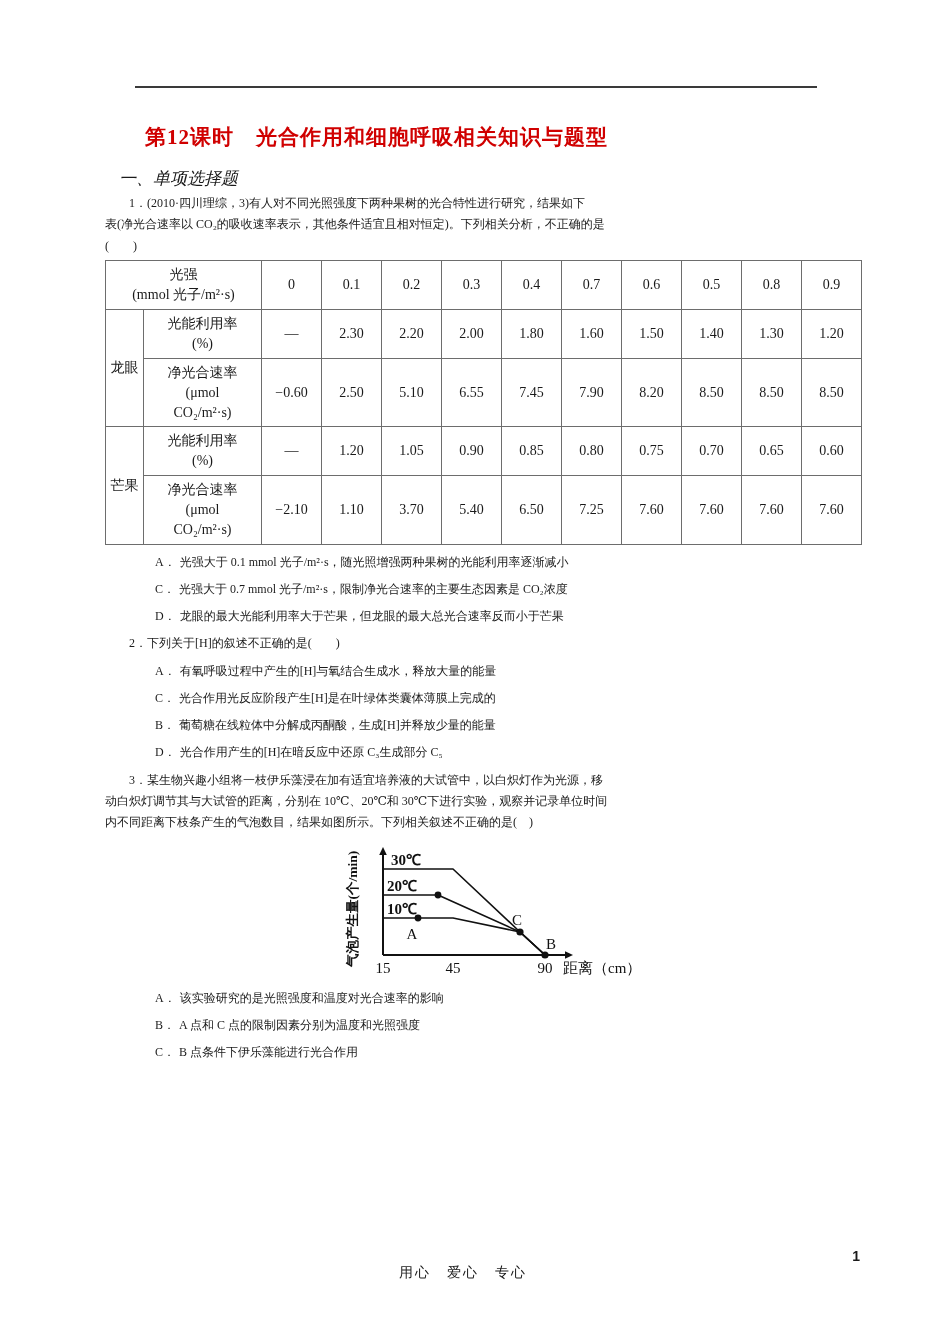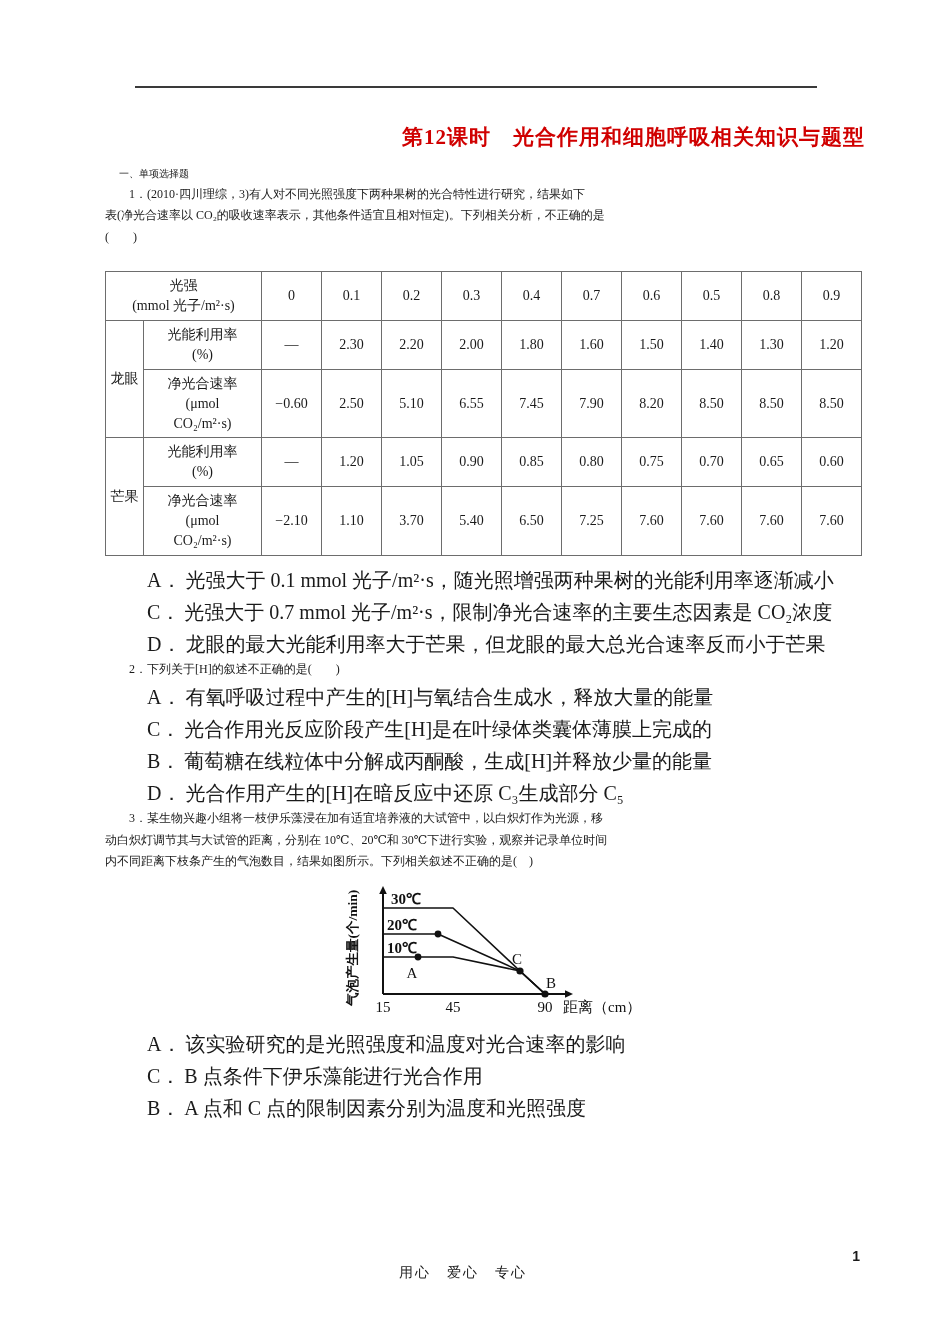--- a/index.html
+++ b/index.html
@@ -33,53 +33,54 @@
     position: absolute;
     left: 105px;
     top: 105px;
     width: 760px;
   }
   h1.doc-title {
     font-family: "Liberation Serif", "DejaVu Serif", serif;
     color: #d00000;
     font-size: 21px;
     font-weight: bold;
-    text-align: right;
+    text-align: left;
     margin: 18px 0 16px 0;
     letter-spacing: 1px;
     padding-left: 40px;
   }
   .section-head {
-    font-size: 10px;
+    font-size: 17px;
     margin: 6px 0 4px 0;
     padding-left: 14px;
+    font-style: italic;
   }
   p.para {
     font-size: 12px;
     line-height: 1.62;
     margin: 0 0 2px 0;
     text-align: justify;
     text-justify: inter-ideograph;
   }
   p.indent {
     text-indent: 2em;
   }
   .opt {
-    font-size: 20px;
+    font-size: 12px;
     line-height: 1.60;
-    margin: 0;
+    margin: 8px;
     padding-left: 42px;
   }
   .opt .lbl { margin-right: 4px; }
 
   
   table.datatable {
     border-collapse: collapse;
     width: 757px;
-    margin: 24px 0 8px 0;
+    margin: 4px 0 8px 0;
     table-layout: fixed;
   }
   table.datatable td {
     border: 1px solid #6d6d6d;
     text-align: center;
     vertical-align: middle;
     font-size: 14px;
     padding: 4px 2px;
     line-height: 1.42;
   }
@@ -322,22 +323,22 @@
             <text x="77" y="100" font-family="Liberation Serif, serif" font-size="15" fill="#111" text-anchor="middle">A</text>
             <text x="216" y="110" font-family="Liberation Serif, serif" font-size="15" fill="#111" text-anchor="middle">B</text>
             <text x="182" y="86" font-family="Liberation Serif, serif" font-size="15" fill="#111" text-anchor="middle">C</text>
 
             <text transform="translate(22,128) rotate(-90)" font-family="Liberation Serif, serif" font-size="13.5" font-weight="bold" fill="#111" text-anchor="start">气泡产生量(个/min)</text>
           </svg>
         </div>
       </div>
 
       <p class="opt"><span class="lbl">A．</span><span>该实验研究的是光照强度和温度对光合速率的影响</span></p>
+      <p class="opt"><span class="lbl">B．</span><span>A 点和 C 点的限制因素分别为温度和光照强度</span></p>
       <p class="opt"><span class="lbl">C．</span><span>B 点条件下伊乐藻能进行光合作用</span></p>
-      <p class="opt"><span class="lbl">B．</span><span>A 点和 C 点的限制因素分别为温度和光照强度</span></p>
     </div>
 
   </div>
 
   <div class="footer">
     <span class="center">用心　爱心　专心</span>
     <span class="pageno">1</span>
   </div>
 
 </div>

